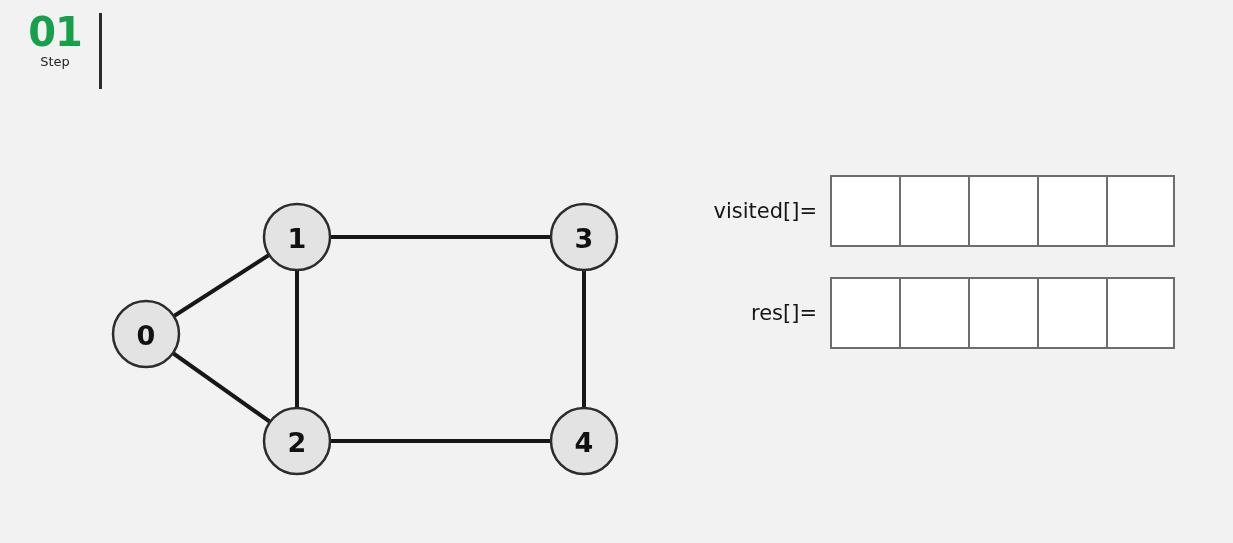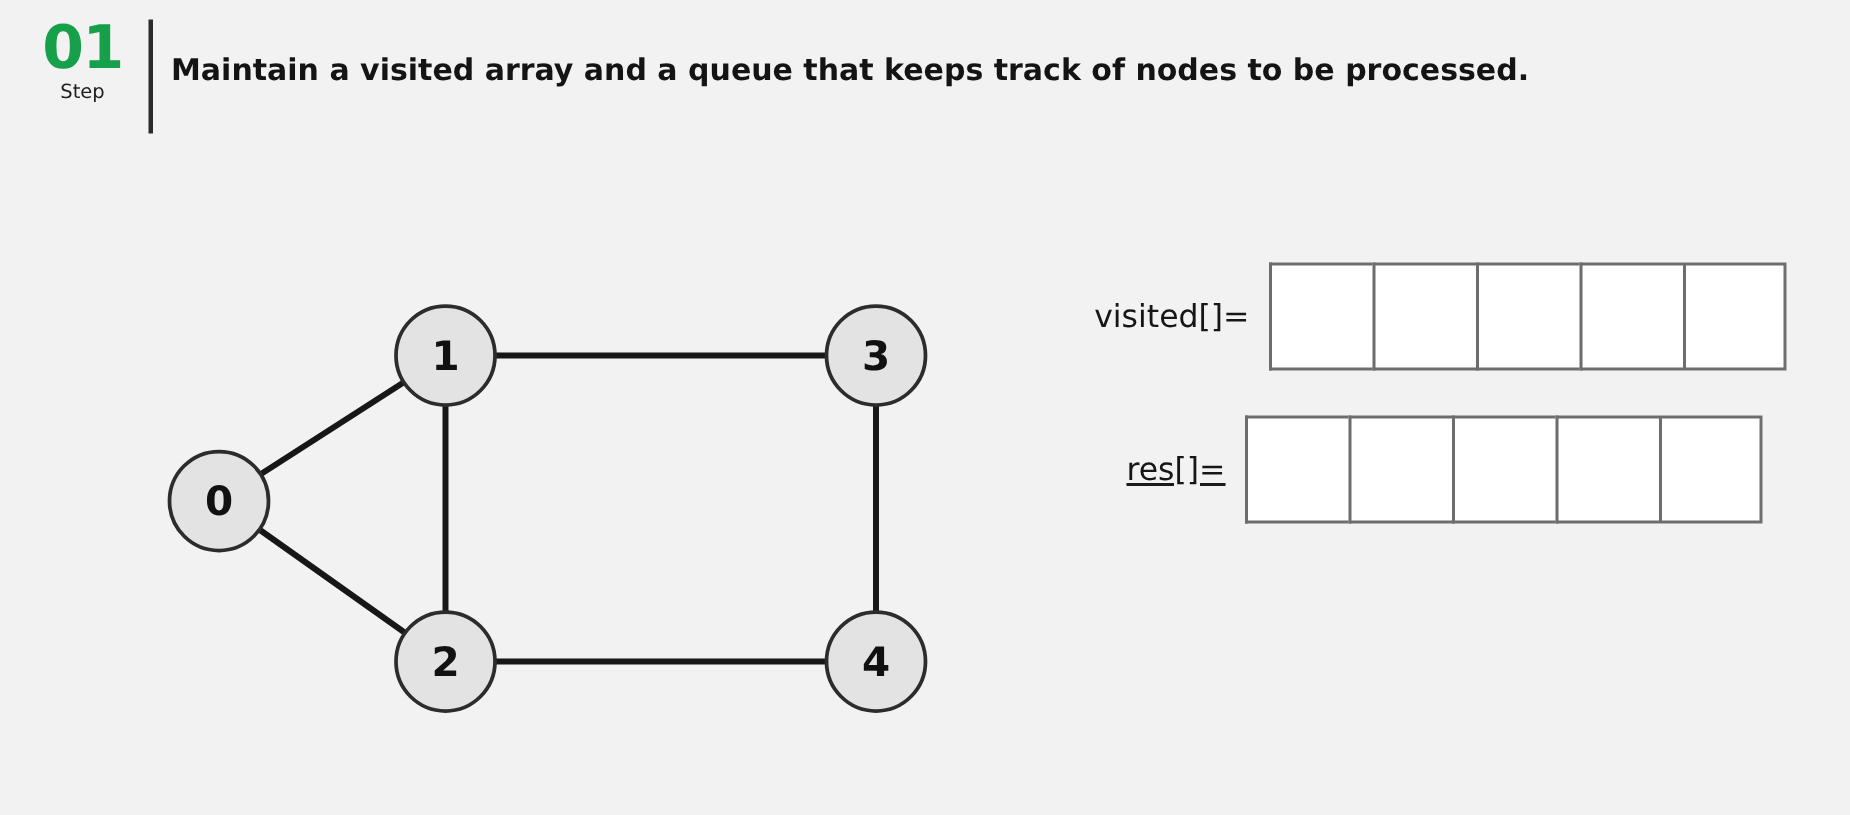--- a/index.html
+++ b/index.html
@@ -154,36 +154,35 @@
     border-top: 3px solid #6d6d6d;
     border-bottom: 3px solid #6d6d6d;
     border-left: 2px solid #6d6d6d;
     border-right: 0;
     height: 76px;
   }
   .queue .cell:first-child {
     border-left: 0;
   }
 
-  #row-visited { left: 16px;  top: 10px; }
-  #row-res     { left: 0px;  top: 112px; text-decoration: underline; }
+  #row-visited { left: 0px;  top: 10px; }
+  #row-res     { left: 0px;  top: 112px; }
   #row-queue   { left: 0px;  top: 205px; }
 </style>
 </head>
 <body>
 
 <div id="canvas">
 
   <div class="header">
     <div class="step-badge">
       <div class="step-number">01</div>
       <div class="step-word">Step</div>
     </div>
     <div class="header-divider"></div>
-    <div class="header-title">Maintain a visited array and a queue that keeps track of nodes to be processed.</div>
   </div>
 
   <div class="graph-area">
     <svg class="graph-svg" width="570" height="330" viewBox="0 0 570 330" xmlns="http://www.w3.org/2000/svg">
       <g>
         <line class="edge-line" x1="56" y1="159" x2="207" y2="62"></line>
         <line class="edge-line" x1="56" y1="159" x2="207" y2="266"></line>
         <line class="edge-line" x1="207" y1="62" x2="207" y2="266"></line>
         <line class="edge-line" x1="207" y1="62" x2="494" y2="62"></line>
         <line class="edge-line" x1="207" y1="266" x2="494" y2="266"></line>

